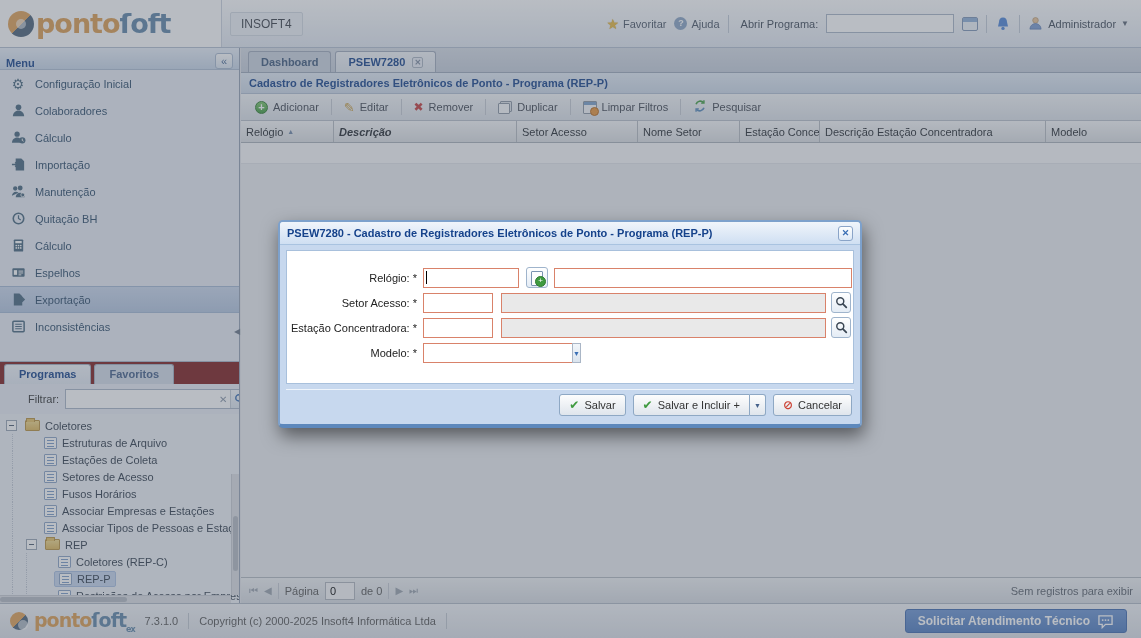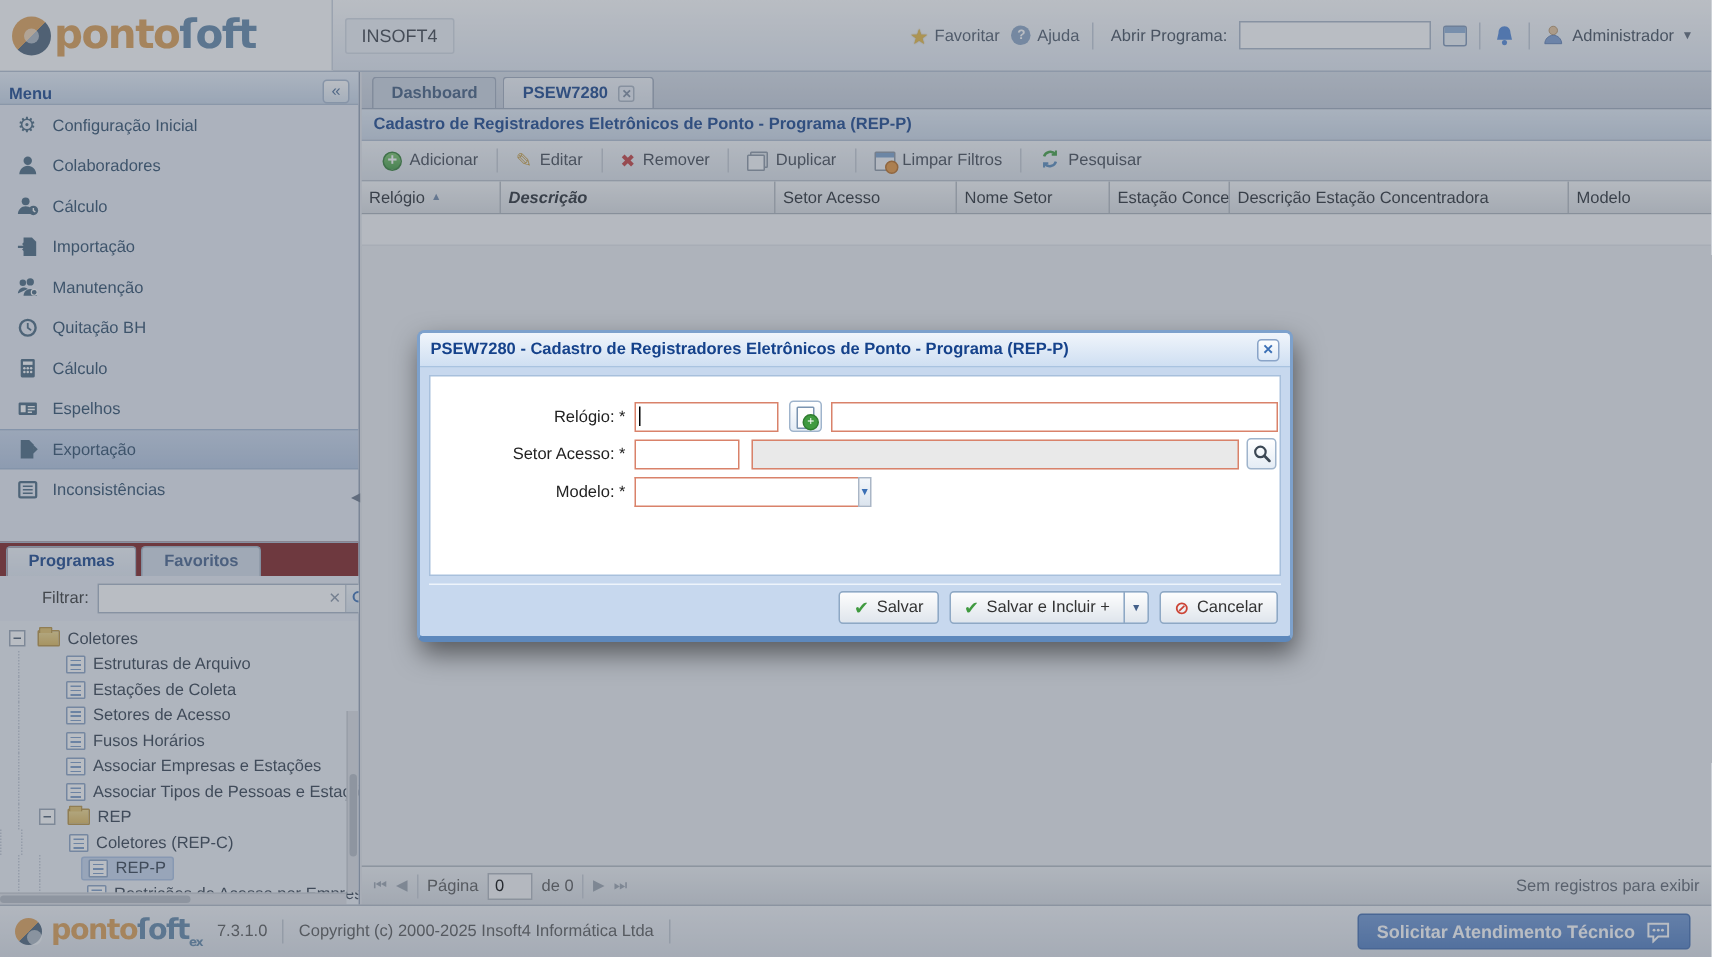--- a/index.html
+++ b/index.html
@@ -365,21 +365,21 @@
           </div>
       </div>
       <div class="tree-row" style="padding-left:12px;">
           <span class="indent"></span>
         <span class="expander"></span>
         <div class="tree-label-wrap">
             <span class="folder"></span>
             <span>REP</span>
           </div>
       </div>
-      <div class="tree-row" style="">
+      <div class="tree-row" style="padding-left:12px;">
           <span class="indent"></span>
           <span class="indent"></span>
           <span class="indent blank"></span>
         <div class="tree-label-wrap">
             <span class="doc-icon"></span>
             <span>Coletores (REP-C)</span>
           </div>
       </div>
       <div class="tree-row selected" style="padding-left:12px;">
           <span class="indent"></span>
@@ -547,20 +547,31 @@
         <input class="inp small-input" value="" style="">
         <input class="inp gray-input" disabled="" style="">
         <span class="mag-btn">
             <svg width="13" height="13" viewBox="0 0 16 16">
               <circle cx="6.5" cy="6.5" r="4.3" fill="none" stroke="#3b4754" stroke-width="1.8"></circle>
               <path d="M9.9 9.9l4 4" stroke="#3b4754" stroke-width="2.2" stroke-linecap="round"></path>
             </svg>
           </span>
       </div>
       <div class="frow">
+        <span class="flabel">Estação Concentradora: *</span>
+        <input class="inp small-input" value="" style="">
+        <input class="inp gray-input" disabled="" style="">
+        <span class="mag-btn">
+            <svg width="13" height="13" viewBox="0 0 16 16">
+              <circle cx="6.5" cy="6.5" r="4.3" fill="none" stroke="#3b4754" stroke-width="1.8"></circle>
+              <path d="M9.9 9.9l4 4" stroke="#3b4754" stroke-width="2.2" stroke-linecap="round"></path>
+            </svg>
+          </span>
+      </div>
+      <div class="frow">
         <span class="flabel">Modelo: *</span>
         <div class="combo-wrap">
           <input class="inp combo-input" value="" style="">
           <span class="combo-btn">▼</span>
         </div>
       </div>
     </div>
     <div class="modal-footer">
       <div class="mbtn">
           <span class="chk">✔</span>

